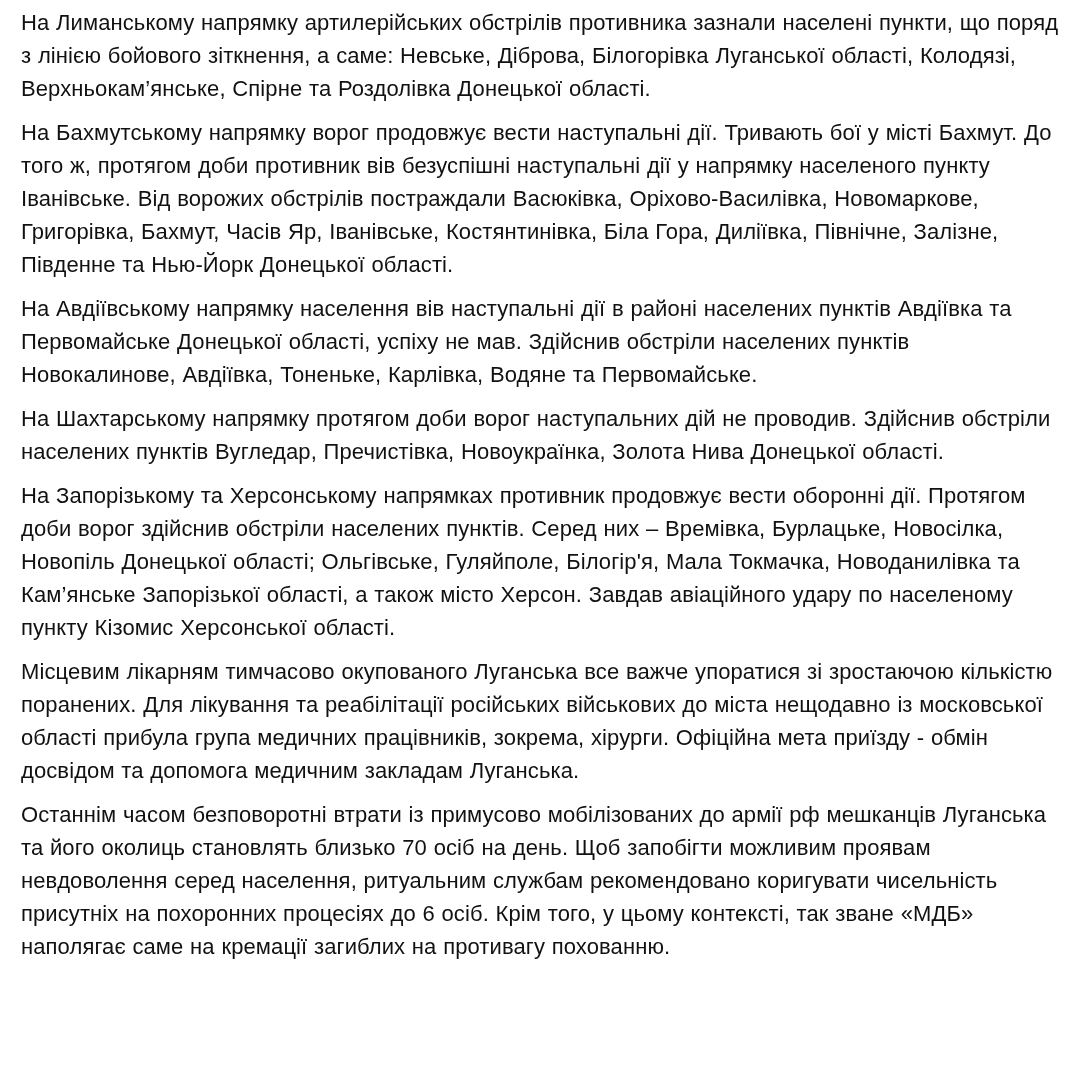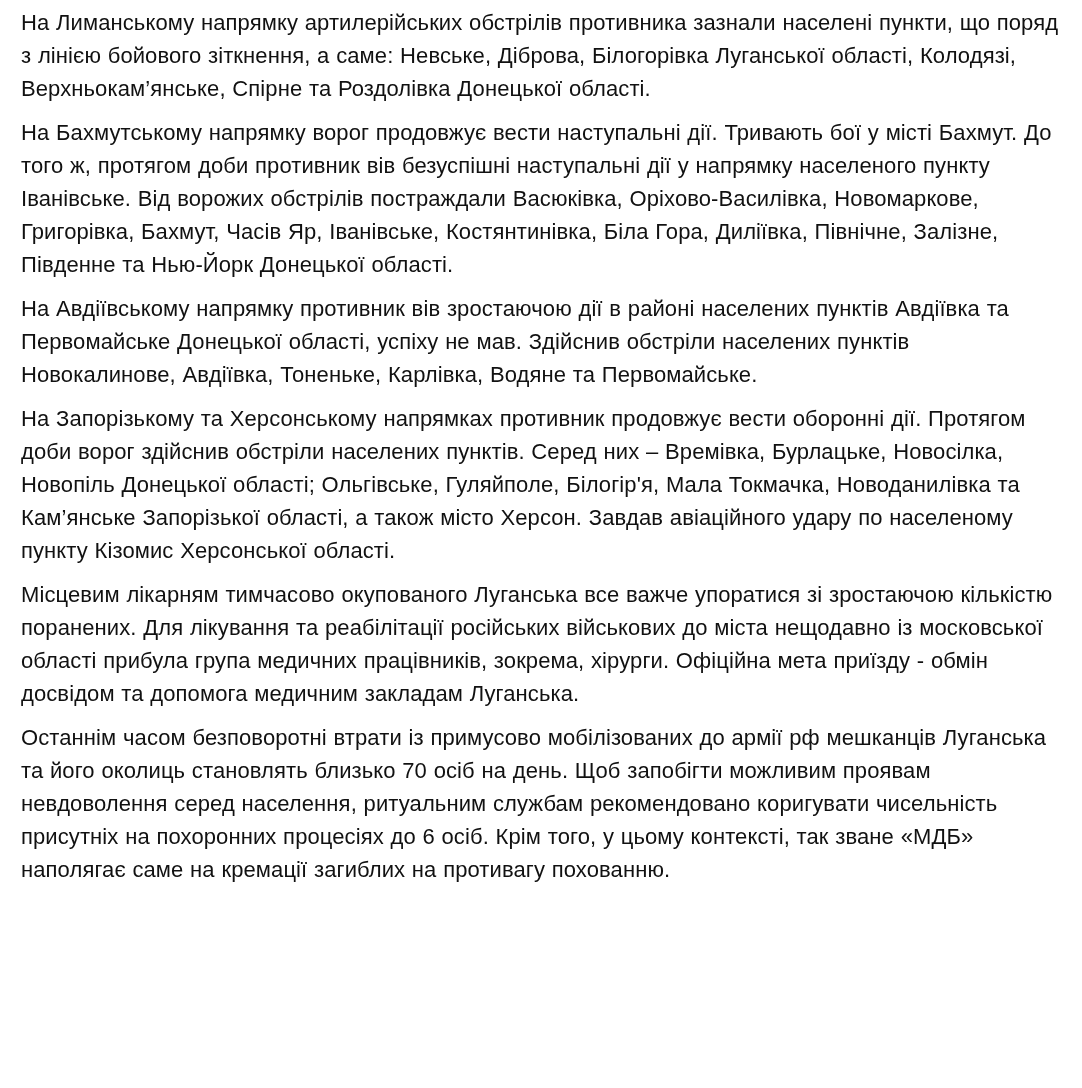--- a/index.html
+++ b/index.html
@@ -28,17 +28,18 @@
     text-align: left;
     word-spacing: 0.5px;
   }
 </style>
 </head>
 <body>
 
 <div class="report">
   <p>На Лиманському напрямку артилерійських обстрілів противника зазнали населені пункти, що поряд з лінією бойового зіткнення, а саме: Невське, Діброва, Білогорівка Луганської області, Колодязі, Верхньокам’янське, Спірне та Роздолівка Донецької області.</p>
   <p>На Бахмутському напрямку ворог продовжує вести наступальні дії. Тривають бої у місті Бахмут. До того ж, протягом доби противник вів безуспішні наступальні дії у напрямку населеного пункту Іванівське. Від ворожих обстрілів постраждали Васюківка, Оріхово-Василівка, Новомаркове, Григорівка, Бахмут, Часів Яр, Іванівське, Костянтинівка, Біла Гора, Диліївка, Північне, Залізне, Південне та Нью-Йорк Донецької області.</p>
-  <p>На Авдіївському напрямку противник вів зростаючою дії в районі населених пунктів Авдіївка та Первомайське Донецької області, успіху не мав. Здійснив обстріли населених пунктів Новокалинове, Авдіївка, Тоненьке, Карлівка, Водяне та Первомайське.</p>
+  <p>На Авдіївському напрямку населення вів наступальні дії в районі населених пунктів Авдіївка та Первомайське Донецької області, успіху не мав. Здійснив обстріли населених пунктів Новокалинове, Авдіївка, Тоненьке, Карлівка, Водяне та Первомайське.</p>
+  <p>На Шахтарському напрямку протягом доби ворог наступальних дій не проводив. Здійснив обстріли населених пунктів Вугледар, Пречистівка, Новоукраїнка, Золота Нива Донецької області.</p>
   <p>На Запорізькому та Херсонському напрямках противник продовжує вести оборонні дії. Протягом доби ворог здійснив обстріли населених пунктів. Серед них – Времівка, Бурлацьке, Новосілка, Новопіль Донецької області; Ольгівське, Гуляйполе, Білогір'я, Мала Токмачка, Новоданилівка та Кам’янське Запорізької області, а також місто Херсон. Завдав авіаційного удару по населеному пункту Кізомис Херсонської області.</p>
   <p>Місцевим лікарням тимчасово окупованого Луганська все важче упоратися зі зростаючою кількістю поранених. Для лікування та реабілітації російських військових до міста нещодавно із московської області прибула група медичних працівників, зокрема, хірурги. Офіційна мета приїзду - обмін досвідом та допомога медичним закладам Луганська.</p>
   <p>Останнім часом безповоротні втрати із примусово мобілізованих до армії рф мешканців Луганська та його околиць становлять близько 70 осіб на день. Щоб запобігти можливим проявам невдоволення серед населення, ритуальним службам рекомендовано коригувати чисельність присутніх на похоронних процесіях до 6 осіб. Крім того, у цьому контексті, так зване «МДБ» наполягає саме на кремації загиблих на противагу похованню.</p>
 </div>
 
 </body></html>

